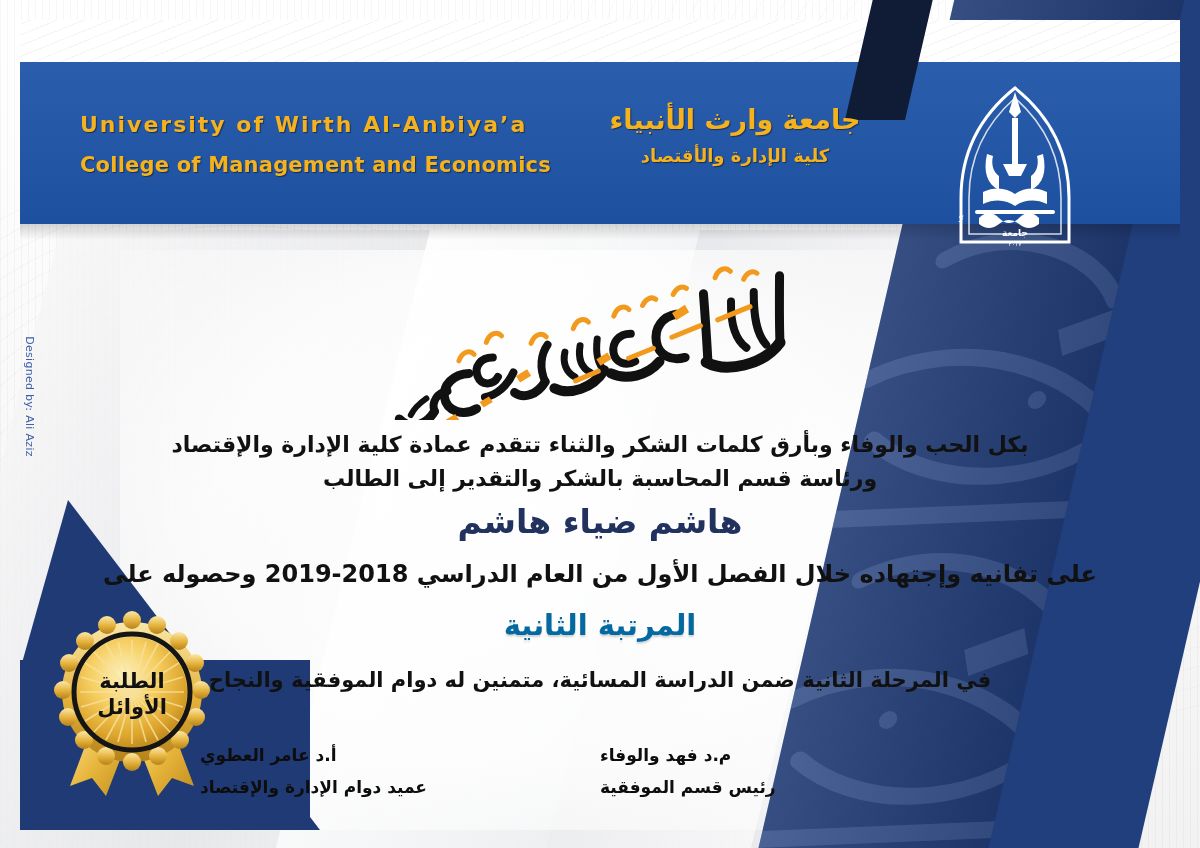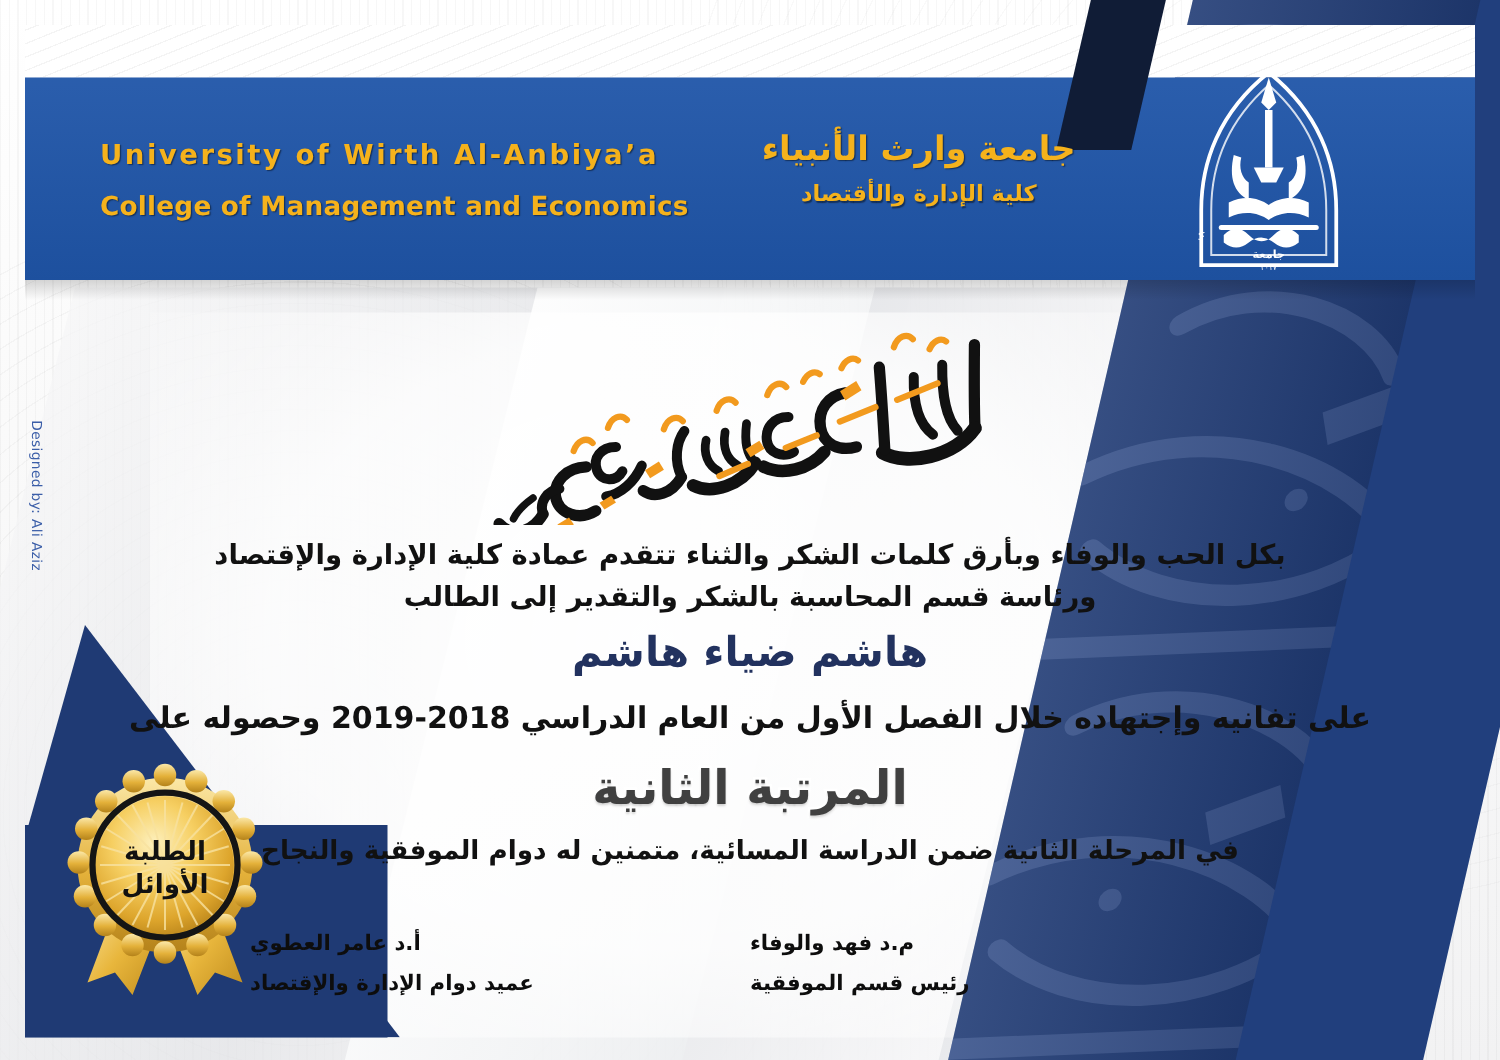--- a/index.html
+++ b/index.html
@@ -132,21 +132,21 @@
   }
   .ar-line1{
     font-size:27px;font-weight:bold;color:#f5b21c;letter-spacing:3px;
     text-shadow:1px 1px 1px rgba(0,0,0,.45);white-space:nowrap;
   }
   .ar-line2{
     margin-top:10px;font-size:18px;font-weight:bold;color:#f5b21c;
     letter-spacing:3px;text-shadow:1px 1px 1px rgba(0,0,0,.45);white-space:nowrap;
   }
   
-  .logo{position:absolute;left:945px;top:46px;width:140px;height:175px;}
+  .logo{position:absolute;left:945px;top:76px;width:140px;height:175px;}
   
   .title-wrap{
     position:absolute;left:380px;top:265px;width:460px;height:155px;
   }
   .title-alt{
     position:absolute;left:0;top:0;width:460px;height:155px;
     display:flex;align-items:center;justify-content:center;
     font-size:0;color:transparent;
   }
   
@@ -164,21 +164,21 @@
     text-shadow:0 1px 0 rgba(255,255,255,.7);
   }
   .year-line{
     position:absolute;left:0;top:560px;width:1200px;
     direction:rtl;text-align:center;
     font-size:24px;font-weight:bold;color:#111111;white-space:nowrap;
   }
   .rank{
     position:absolute;left:0;top:608px;width:1200px;
     direction:rtl;text-align:center;
-    font-size:38px;font-weight:bold;color:#404040;
+    font-size:29px;font-weight:bold;color:#0369a1;
     letter-spacing:1px;white-space:nowrap;
     -webkit-text-stroke:4px #ffffff;
     paint-order:stroke fill;
     text-shadow:0 2px 2px rgba(0,0,0,.18);
   }
   .bl3{left:0;top:668px;width:1200px;font-size:21px;}
   
   .sig{
     position:absolute;direction:rtl;text-align:left;color:#0d0d0d;
   }

